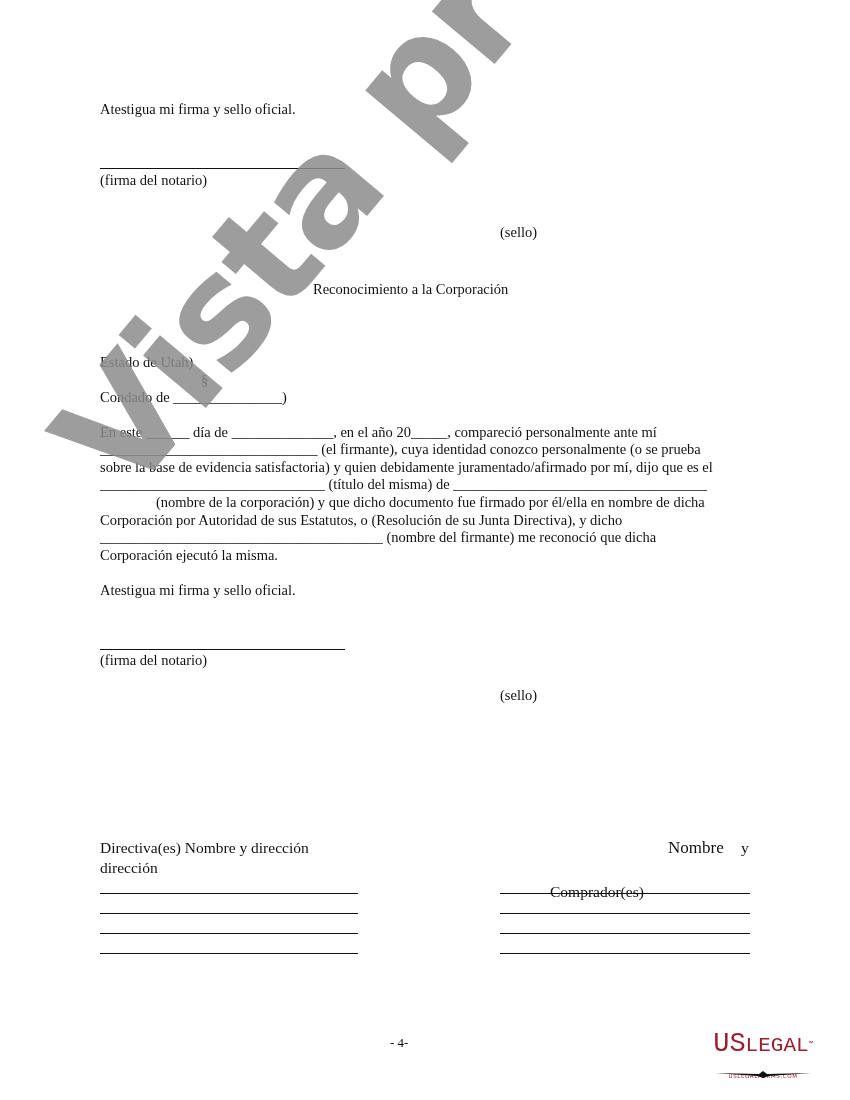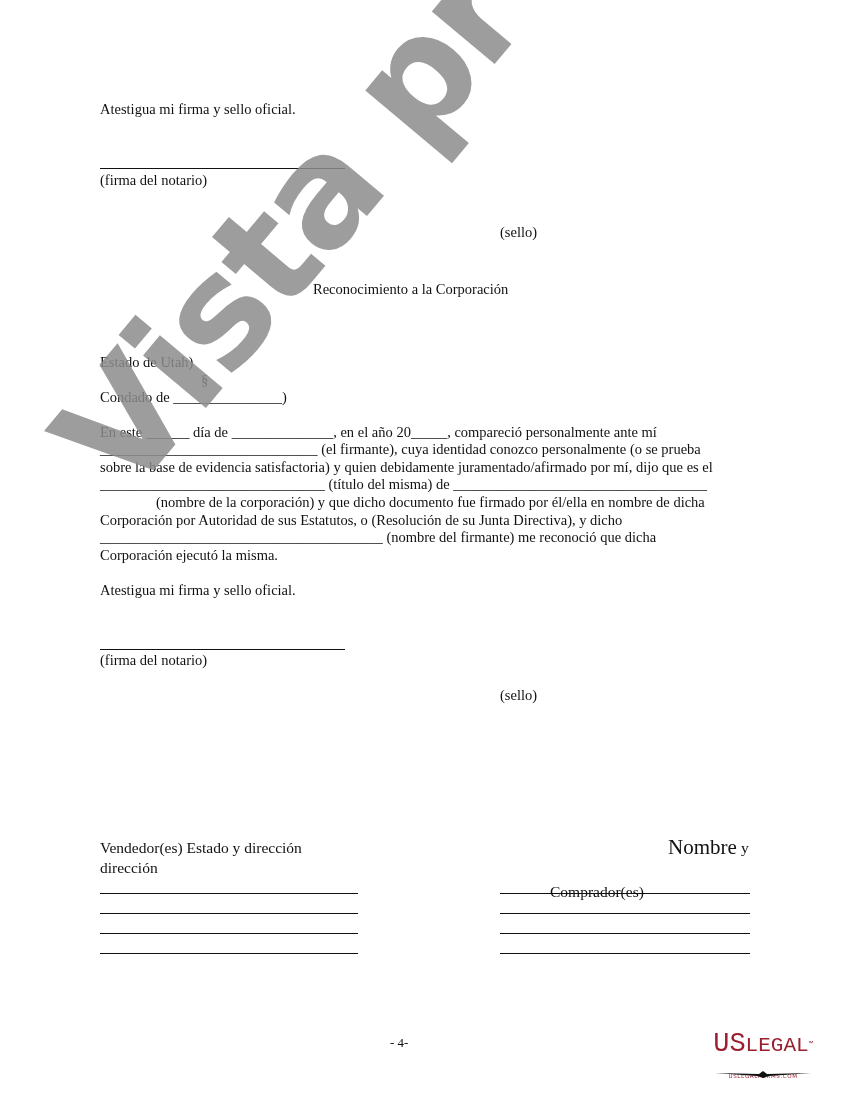--- a/index.html
+++ b/index.html
@@ -46,24 +46,24 @@
   <div class="abs" style="left:108px; top:494px;margin-left:48px;">(nombre de la corporación) y que dicho documento fue firmado por él/ella en nombre de dicha</div>
   <div class="abs" style="left:100px; top:512px;">Corporación por Autoridad de sus Estatutos, o (Resolución de su Junta Directiva), y dicho</div>
   <div class="abs" style="left:100px; top:529px;">_______________________________________ (nombre del firmante) me reconoció que dicha</div>
   <div class="abs" style="left:100px; top:547px;">Corporación ejecutó la misma.</div>
 
   <div class="abs" style="left:100px; top:582px;">Atestigua mi firma y sello oficial.</div>
   <div class="sigline" style="left:100px; top:649px; width:245px;"></div>
   <div class="abs" style="left:100px; top:652px;">(firma del notario)</div>
   <div class="abs" style="left:500px; top:687px;">(sello)</div>
 
-  <div class="abs" style="left:100px; top:839px; font-size:15.5px;">Vendedor(es) Estado y dirección</div>
+  <div class="abs" style="left:100px; top:839px; font-size:15.5px;">Directiva(es) Nombre y dirección</div>
   <div class="abs" style="left:100px; top:859px; font-size:15.5px;">dirección</div>
   <div class="abs" style="left:550px; top:839px; font-size:15.5px;margin-top:44px;">Comprador(es)</div>
-  <div class="abs" style="left:668px; top:839px; font-size:21px;text-align:center;">Nombre</div>
+  <div class="abs" style="left:668px; top:839px; font-size:17px;text-align:center;">Nombre</div>
   <div class="abs" style="left:741px; top:839px; font-size:15.5px;">y</div>
 
   <div class="sigline" style="left:100px; top:893px; width:258px;"></div>
   <div class="sigline" style="left:100px; top:913px; width:258px;"></div>
   <div class="sigline" style="left:100px; top:933px; width:258px;"></div>
   <div class="sigline" style="left:100px; top:953px; width:258px;"></div>
 
   <div class="sigline" style="left:500px; top:893px; width:250px;"></div>
   <div class="sigline" style="left:500px; top:913px; width:250px;"></div>
   <div class="sigline" style="left:500px; top:933px; width:250px;"></div>

